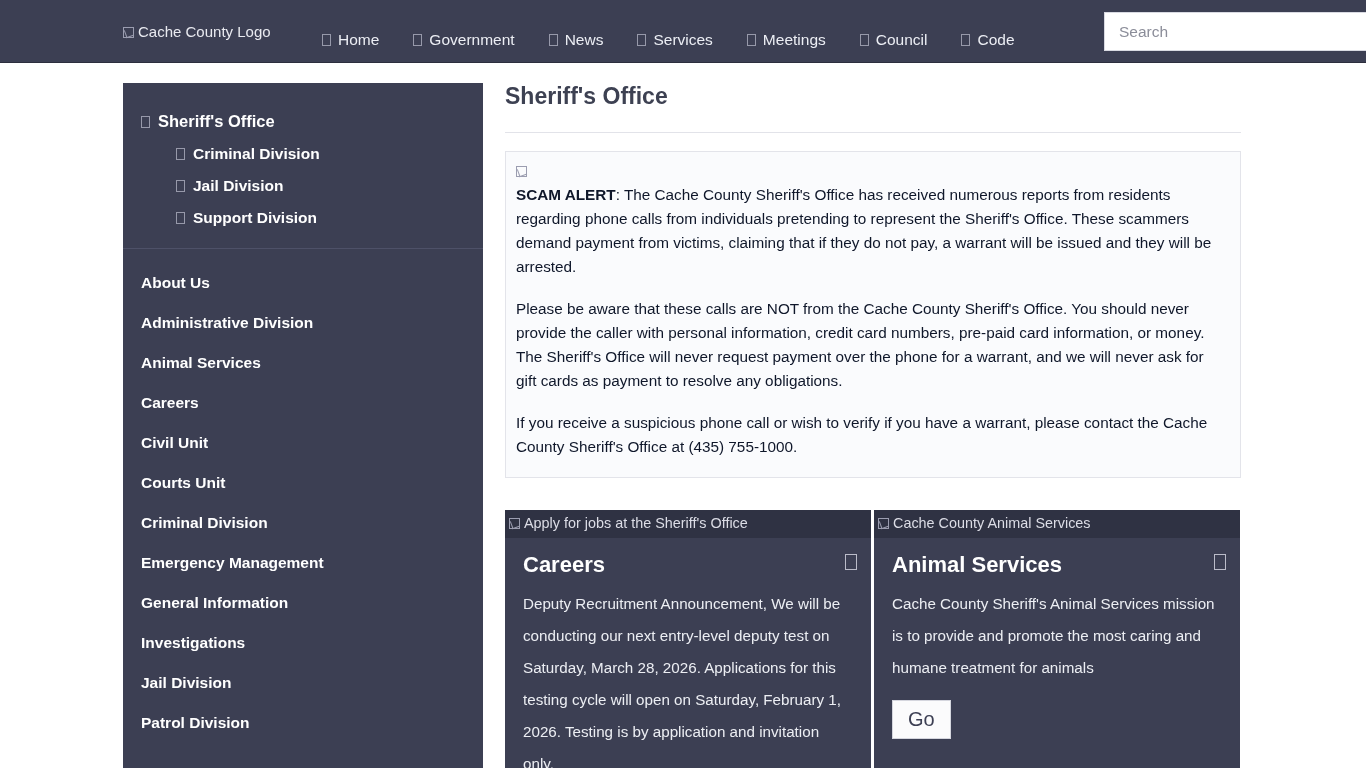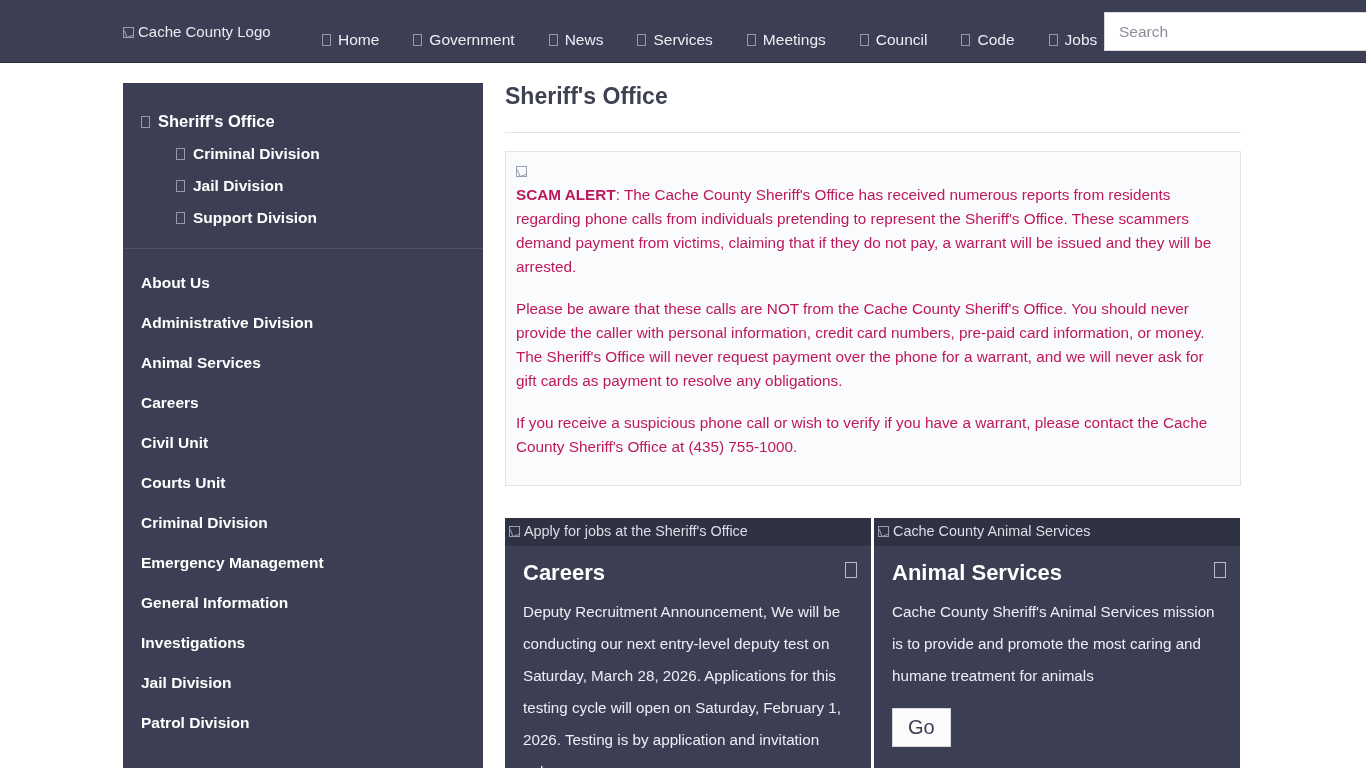--- a/index.html
+++ b/index.html
@@ -146,27 +146,27 @@
     padding-bottom: 0;
   }
   .title-rule {
     border-top: 1px solid #e2e3e9;
     margin-bottom: 18px;
   }
   .alert-card {
     border: 1px solid #e3e4ea;
     background: #fafbfd;
     padding: 14px 12px 18px 10px;
-    color: #be185d;
+    color: #0f172a;
     font-size: 15.3px;
     line-height: 24px;
   }
   .alert-card .imgph { margin-bottom: 6px; display: block; }
   .alert-card p { margin: 0 0 18px 0; }
-  .alert-card p:last-child { margin-bottom: 8px; }
+  .alert-card p:last-child { margin-bottom: 0; }
   .alert-card b { font-weight: bold; }
 
   .cards {
     display: flex;
     gap: 3px;
     margin-top: 32px;
   }
   .card {
     width: 366px;
     background: #3c3f53;
@@ -251,24 +251,20 @@
           <span class="glyph-box"></span>
           <span>Meetings</span>
         </div>
         <div class="nav-item">
           <span class="glyph-box"></span>
           <span>Council</span>
         </div>
         <div class="nav-item">
           <span class="glyph-box"></span>
           <span>Code</span>
-        </div>
-        <div class="nav-item">
-          <span class="glyph-box"></span>
-          <span>Jobs</span>
         </div>
       </div>
 
       <div class="search-wrap">
         <input type="text" placeholder="Search" style="">
       </div>
     </div>
   </div>
 
   <div class="bodybg"></div>

